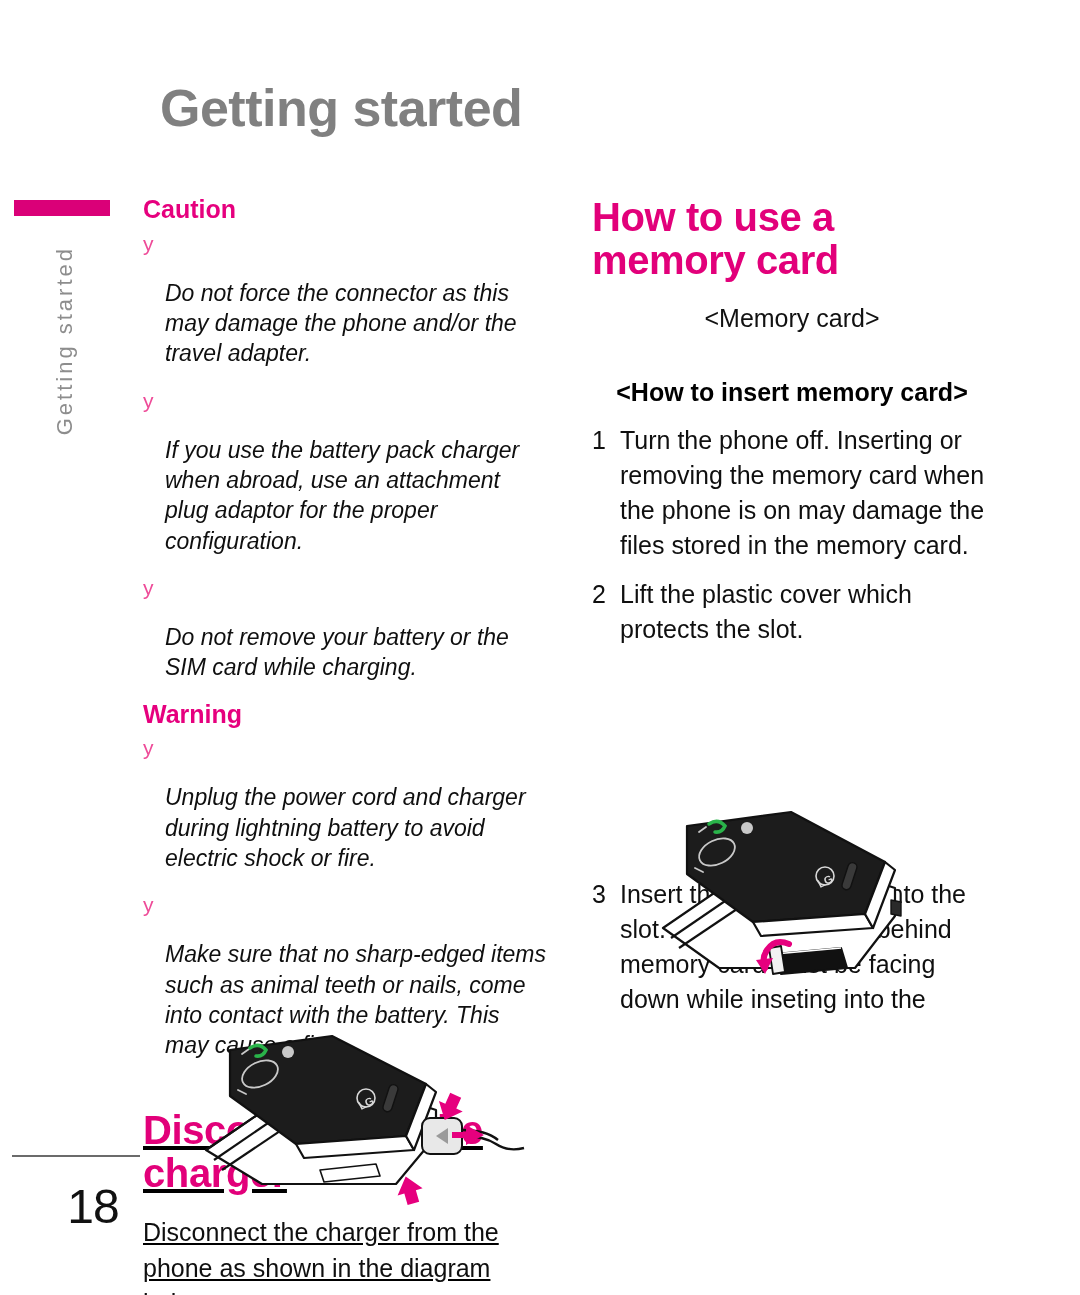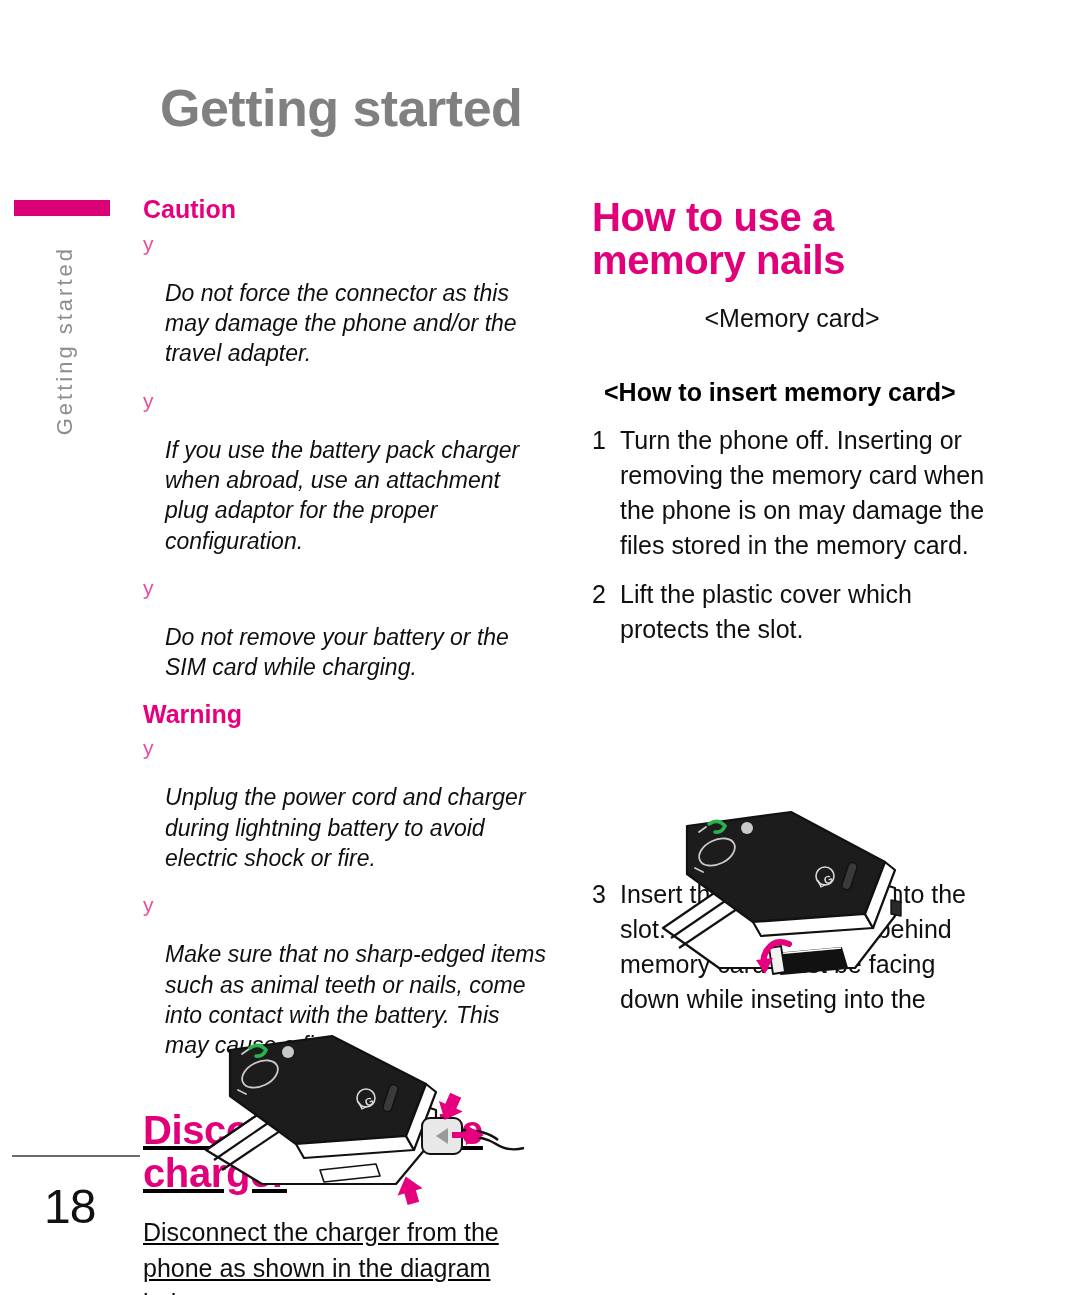--- a/index.html
+++ b/index.html
@@ -79,22 +79,23 @@
     font-weight: bold;
     color: #e2007a;
     line-height: 1.08;
     margin: 0;
     letter-spacing: -0.4px;
   }
   .h-sub {
     font-size: 25px;
     font-weight: bold;
     color: #000000;
-    margin: 12px;
+    margin: 0;
     line-height: 1.2;
+    text-align: center;
   }
 
   
   .bullet-list {
     margin: 0;
     padding: 0;
     list-style: none;
   }
   .bullet-item {
     display: flex;
@@ -157,20 +158,21 @@
     display: flex;
     justify-content: center;
   }
 
   
   .folio {
     position: absolute;
     left: 12px;
     top: 1155px;
     width: 130px;
+    text-align: center;
   }
   .folio-rule {
     width: 128px;
     height: 2px;
     background: #6b6b6b;
   }
   .folio-num {
     font-size: 48px;
     color: #111111;
     margin-top: 22px;
@@ -293,21 +295,21 @@
 
       <path d="M266 100 l0 -7 l18 10 l-18 10 l0 -7 l-14 0 l0 -6 z"></path>
 
       <path d="M196 160 l13 -16 l13 16 l-7 0 l0 12 l-12 0 l0 -12 z" transform="rotate(-16 209 156)"></path>
     </g>
   </svg>
 </div>
 
 <div class="col-right">
 
-  <h2 class="h-section">How to use a memory nails</h2>
+  <h2 class="h-section">How to use a memory card</h2>
 
 
   <p class="caption" style="margin-top:22px;">&lt;Memory card&gt;</p>
 
   <h3 class="h-sub" style="margin-top:44px;">&lt;How to insert memory card&gt;</h3>
 
   <ol class="num-list" style="margin-top:16px;">
     <li class="num-item">
       <span class="num-mark">1</span>
       <span class="num-text">Turn the phone off. Inserting or removing the memory card when the phone is on may damage the files stored in the memory card.</span>

